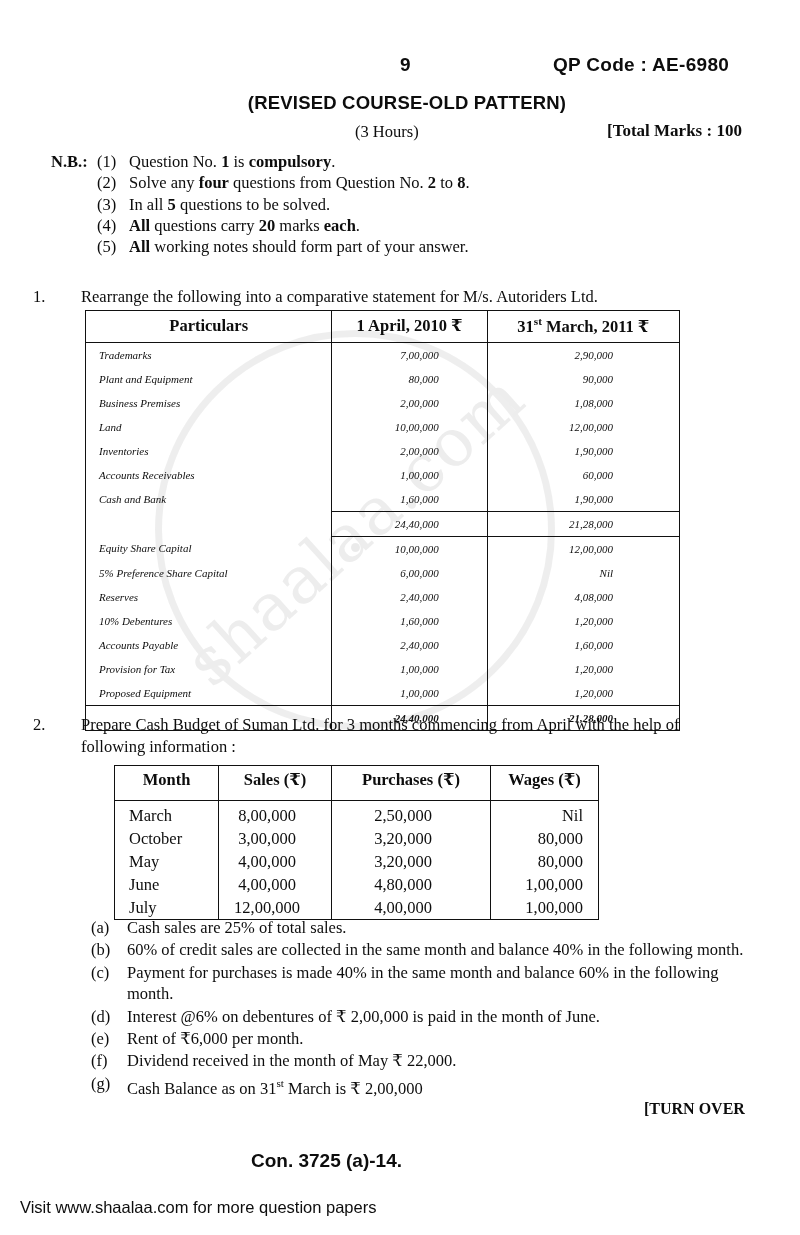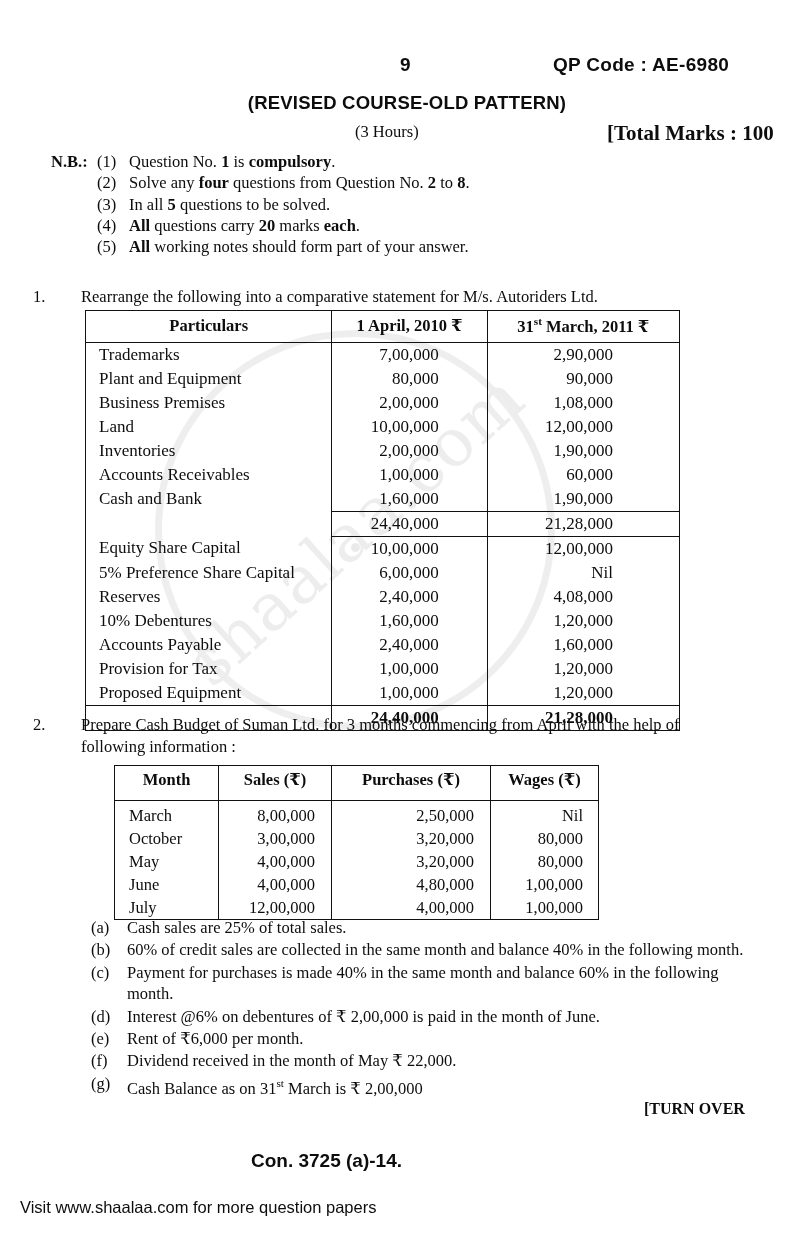--- a/index.html
+++ b/index.html
@@ -93,21 +93,21 @@
   .hours {
     position: absolute;
     top: 122px;
     left: 355px;
     font-size: 16.5px;
   }
   .total-marks {
     position: absolute;
     top: 121px;
     left: 607px;
-    font-size: 21px;
+    font-size: 17px;
     font-weight: bold;
   }
 
   
   .nb {
     position: absolute;
     top: 151px;
     left: 51px;
     font-size: 16.5px;
     line-height: 21.3px;
@@ -162,21 +162,22 @@
     padding: 4px 0 5px;
     border-bottom: 1.6px solid #111;
     font-size: 16.5px;
     margin-top: 17px;
   }
   #table1 th.sep, #table1 td.sep { border-left: 1.6px solid #111; }
 
   #table1 td {
     padding: 1px 0 1px;
     height: 22px;
-    font-size: 17px;
+    font-size: 11px;
+    font-style: italic;
   }
   #table1 td.part { padding-left: 13px; text-align: left; }
   #table1 td.num  { text-align: right; padding-right: 48px; }
   #table1 td.numb { text-align: right; padding-right: 66px; }
 
   #table1 tr.subtotal td.num,
   #table1 tr.subtotal td.numb { border-top: 1.6px solid #111; border-bottom: 1.6px solid #111; }
   #table1 tr.grandtotal td { border-top: 1.6px solid #111; font-weight: bold; }
 
   
@@ -199,21 +200,21 @@
     border-bottom: 1.6px solid #111;
     font-size: 16.5px;
   }
   #table2 th.sep, #table2 td.sep { border-left: 1.6px solid #111; }
   #table2 td {
     height: 23px;
     font-size: 16.5px;
   }
   #table2 tr.first td { padding-top: 3px; }
   #table2 td.month { padding-left: 14px; text-align: left; }
-  #table2 td.num   { text-align: right; padding-right: 16px; }
+  #table2 td.num   { text-align: center; padding-right: 16px; }
   #table2 td.numw  { text-align: right; padding-right: 15px; }
 
   
   .subs {
     position: absolute;
     top: 917px;
     left: 91px;
     width: 660px;
     font-size: 16.5px;
     line-height: 21.8px;

